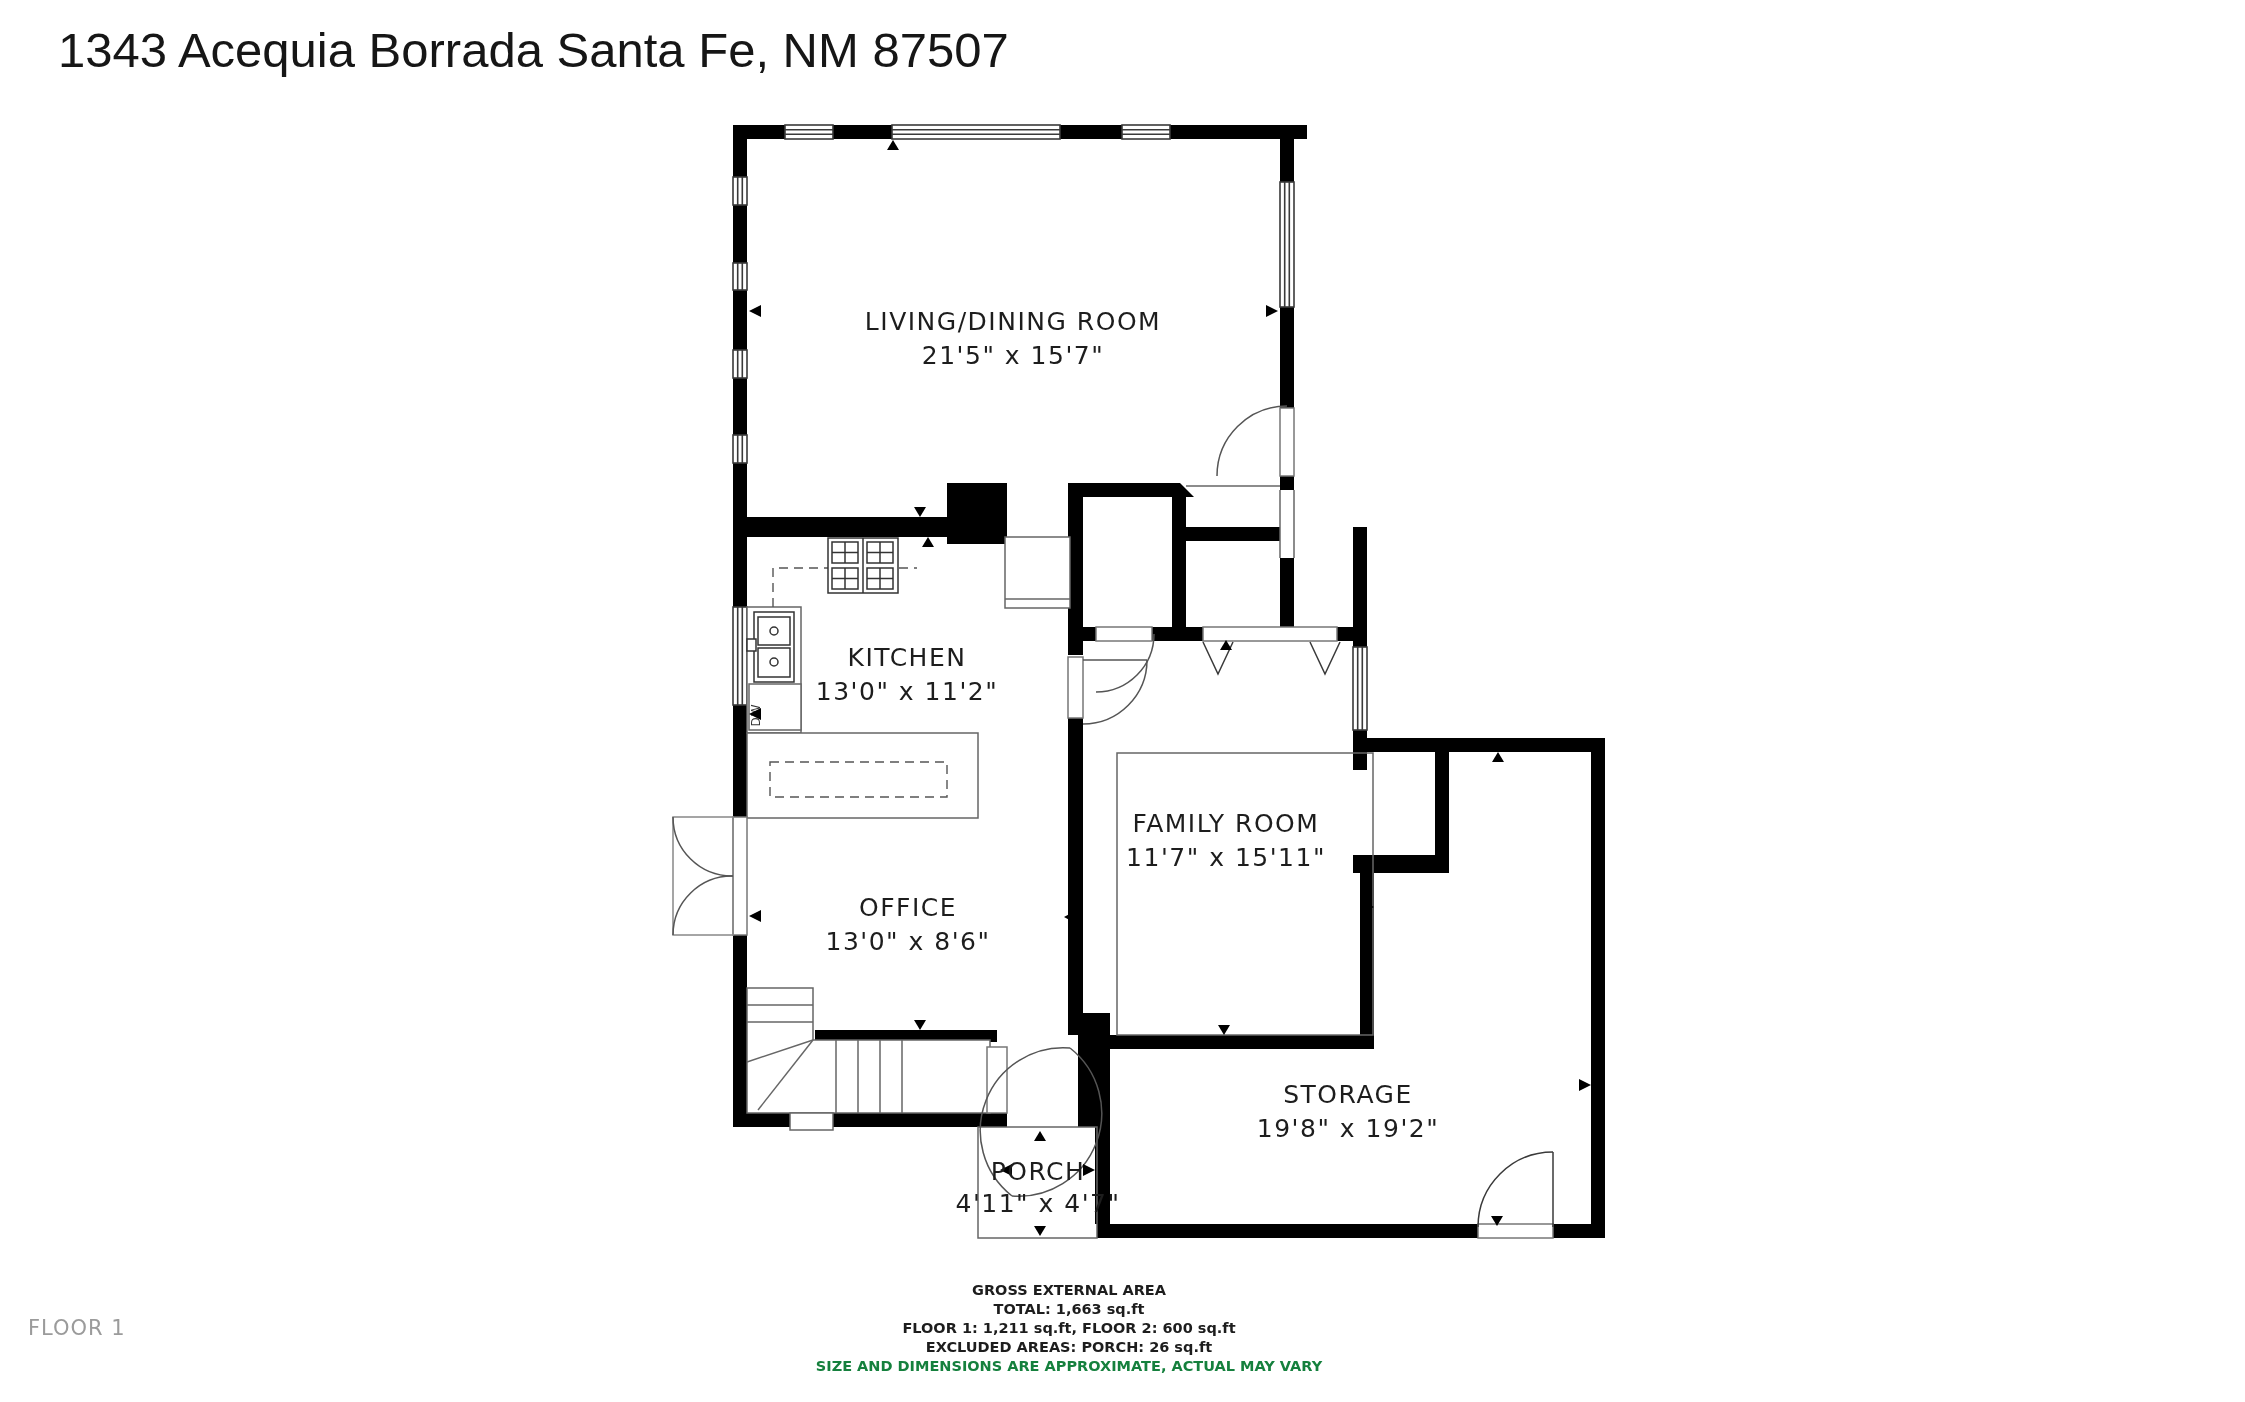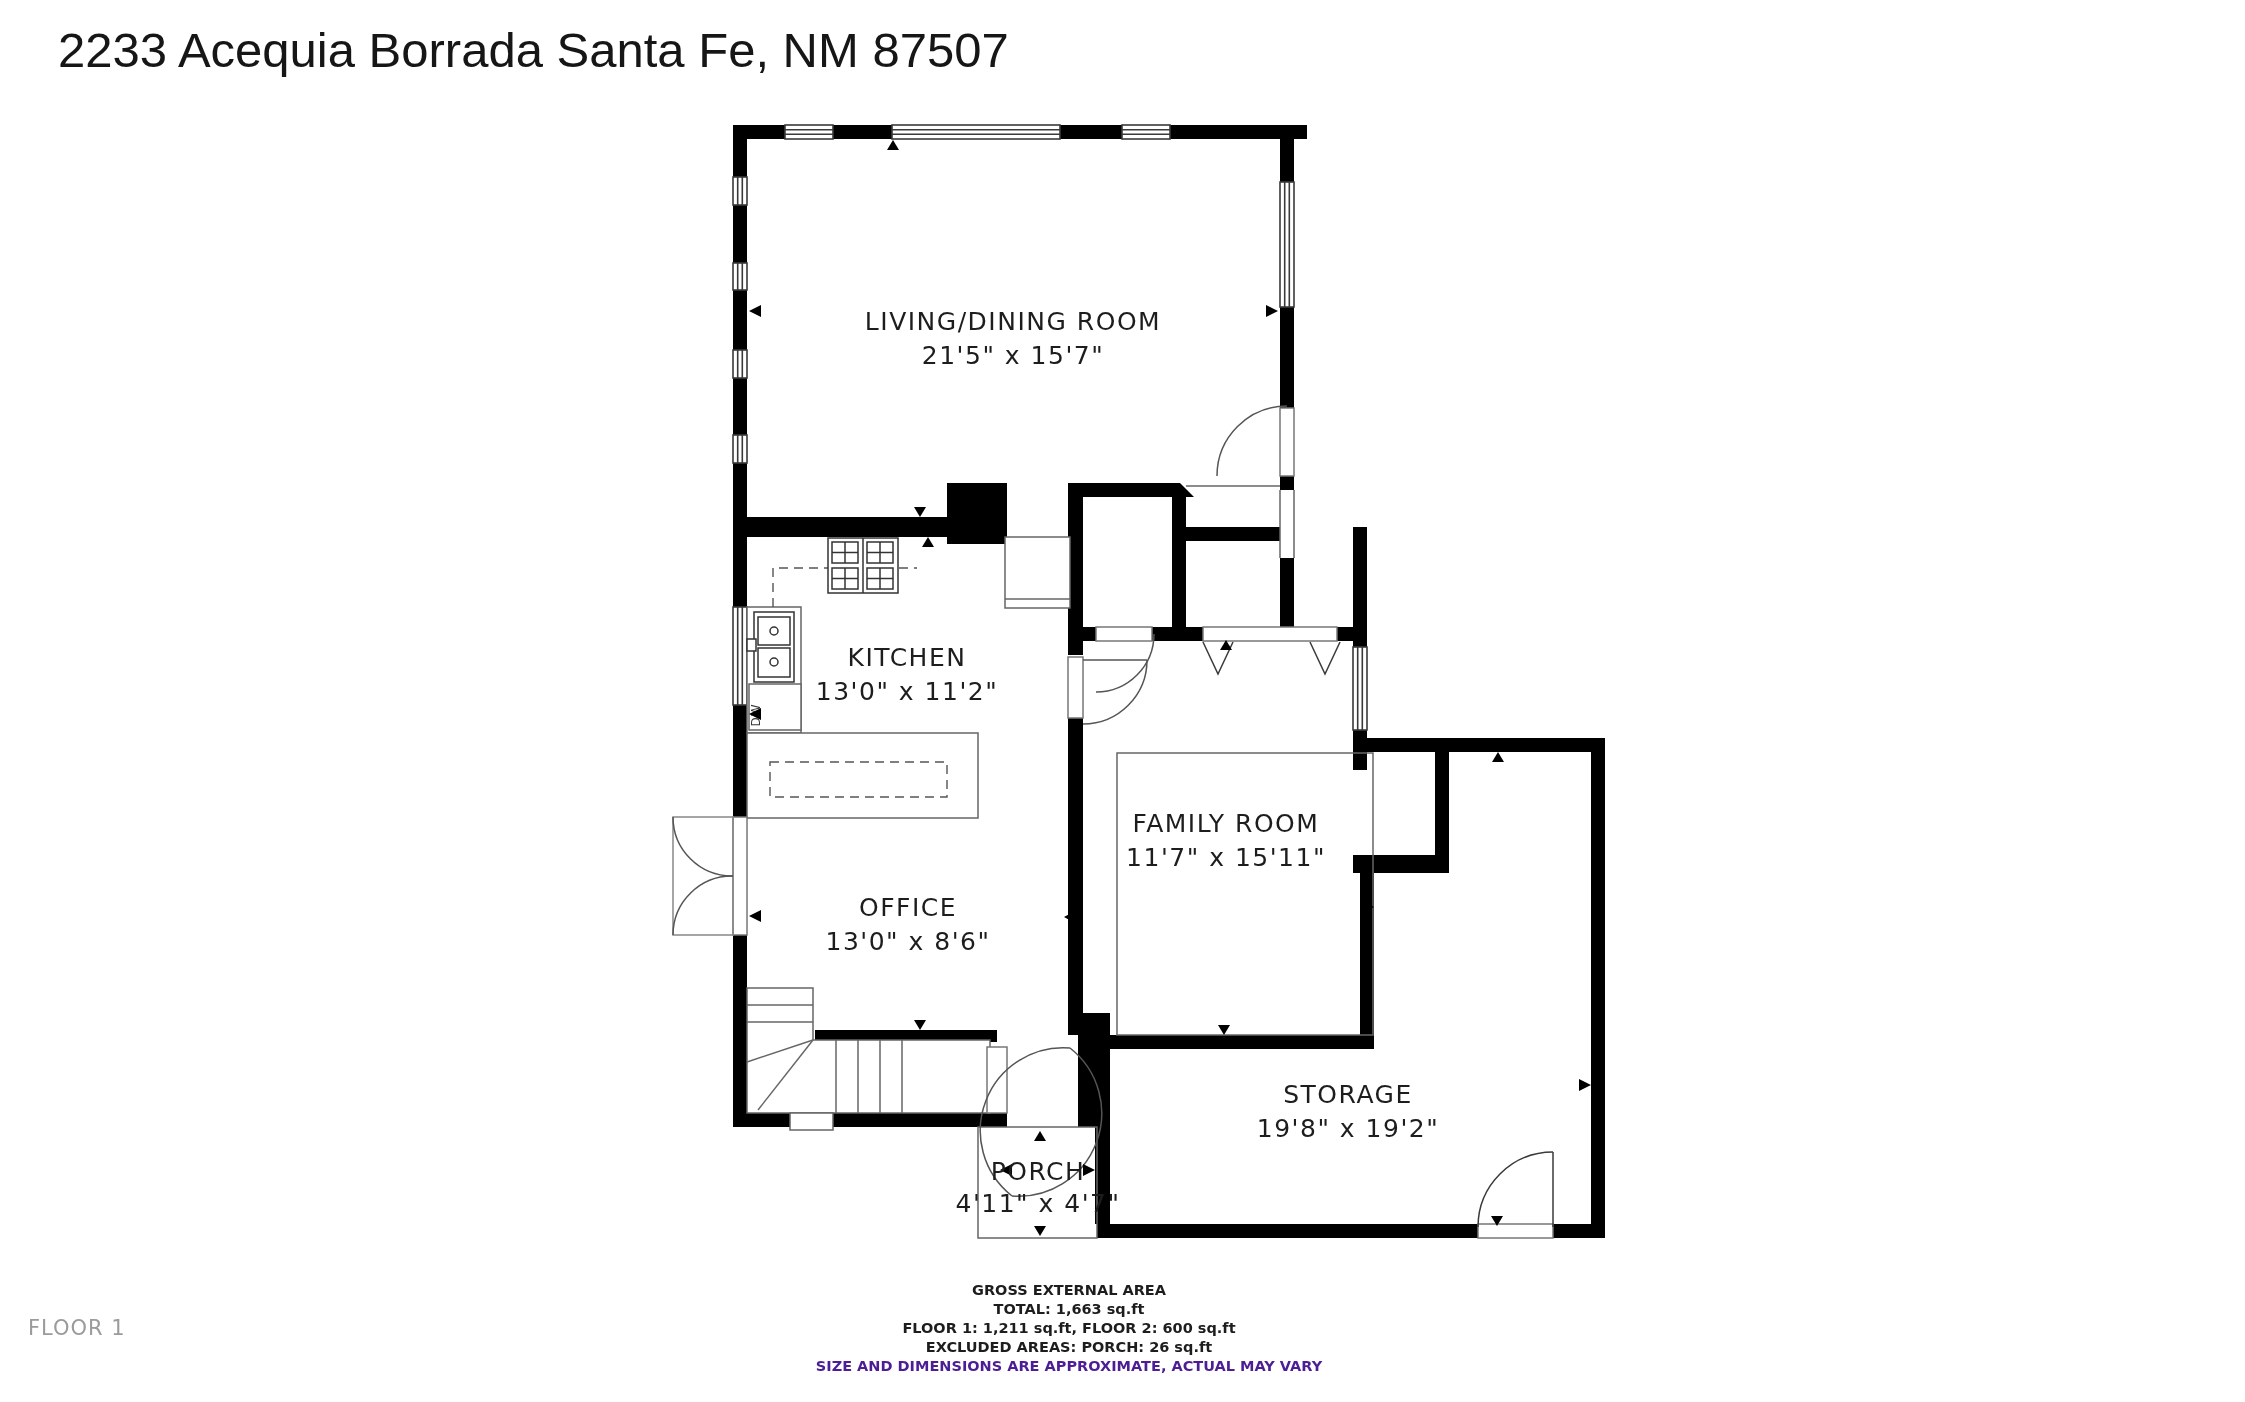--- a/index.html
+++ b/index.html
@@ -15,31 +15,31 @@
   }
   .floor-label{
     position:absolute;left:28px;top:1316px;
     font-size:21px;color:#9b9b9b;letter-spacing:1px;white-space:nowrap;
   }
   .footer{
     position:absolute;left:1069px;top:1281px;transform:translateX(-50%);
     text-align:center;font-size:14.5px;font-weight:700;color:#1d1d1d;
     line-height:19px;white-space:nowrap;
   }
-  .footer .disclaimer{color:#4c1d95;}
+  .footer .disclaimer{color:#15803d;}
   svg text{
     font-family:"DejaVu Sans",sans-serif;fill:#1d1d1d;
     letter-spacing:1.5px;text-anchor:middle;font-size:25px;
   }
   svg text.dw{font-size:12px;letter-spacing:1px;fill:#333;}
 </style>
 </head>
 <body>
 
-<div class="title">2233 Acequia Borrada Santa Fe, NM 87507</div>
+<div class="title">1343 Acequia Borrada Santa Fe, NM 87507</div>
 
 <svg width="2245" height="1402" viewBox="0 0 2245 1402" style="position:absolute;left:0;top:0;">
 
   <g fill="#000000" stroke="none">
 
     <rect x="733" y="125" width="52" height="14"></rect>
     <rect x="833" y="125" width="59" height="14"></rect>
     <rect x="1060" y="125" width="62" height="14"></rect>
     <rect x="1170" y="125" width="137" height="14"></rect>
 

